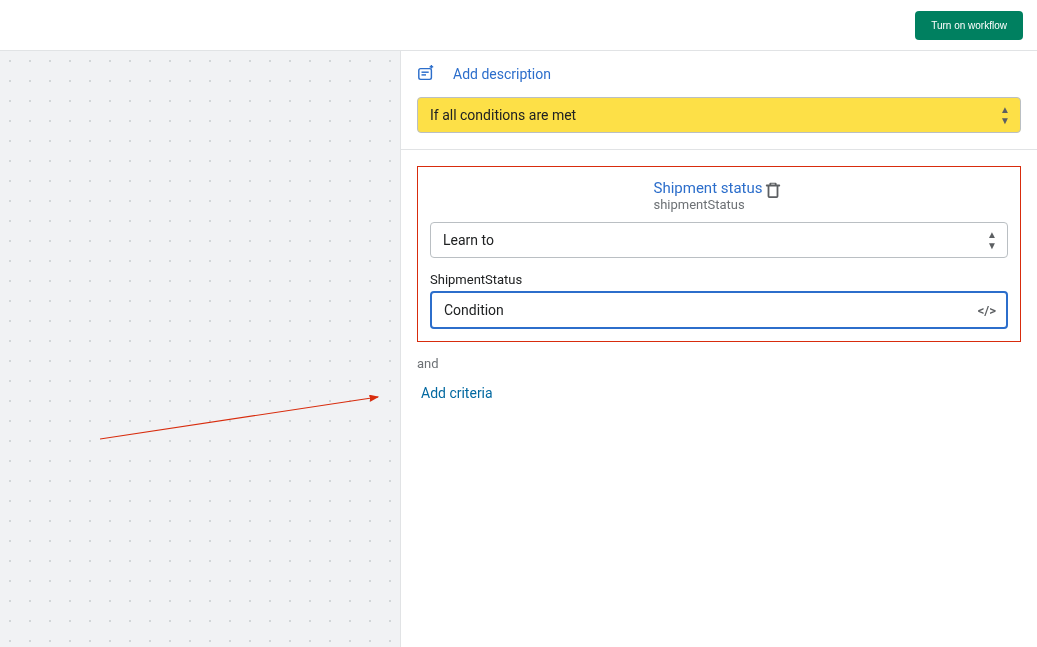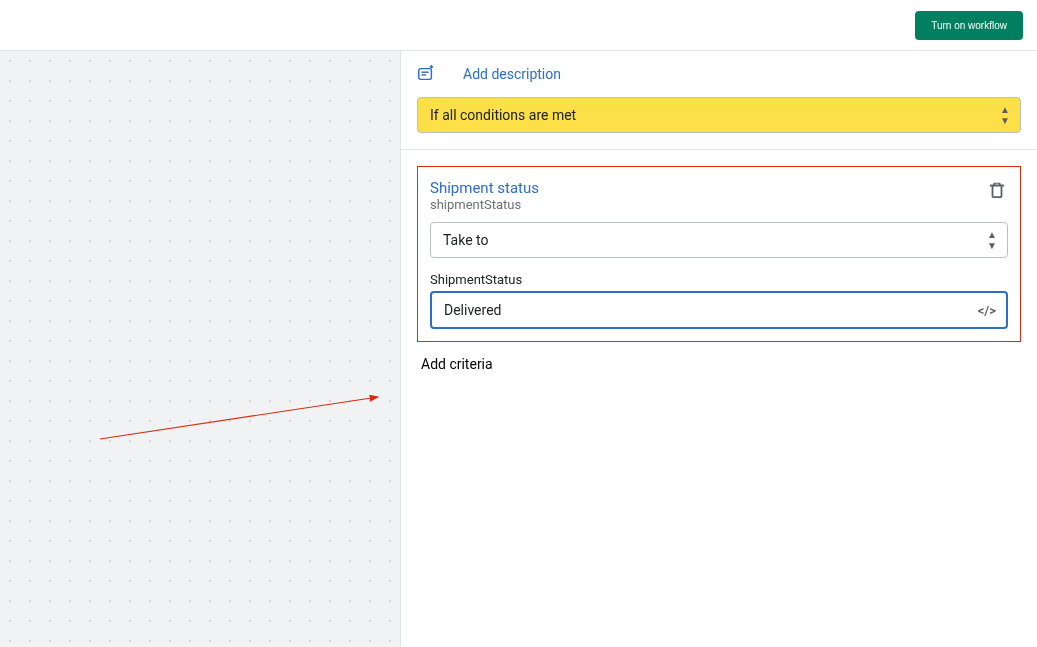--- a/index.html
+++ b/index.html
@@ -94,21 +94,21 @@
       width: 24px;
       height: 24px;
       display: flex;
       align-items: center;
       justify-content: center;
     }
     .add-desc-row {
       padding: 14px 16px;
       display: flex;
       align-items: center;
-      gap: 28px;
+      gap: 18px;
     }
     .add-desc-link {
       color: #2c6ecb;
       font-size: 14px;
       cursor: pointer;
     }
     .desc-icon {
       width: 18px;
       height: 18px;
       position: relative;
@@ -150,21 +150,21 @@
       margin-bottom: 10px;
     }
     .highlight-box {
       border: 1px solid #d82c0d;
       padding: 12px;
       position: relative;
       margin-bottom: 14px;
     }
     .criteria-header {
       display: flex;
-      justify-content: space-between;
+      justify-content: center;
       align-items: flex-start;
       margin-bottom: 10px;
     }
     .criteria-title {
       color: #2c6ecb;
       font-size: 15px;
       font-weight: 400;
     }
     .criteria-sub {
       color: #6d7175;
@@ -212,21 +212,21 @@
       color: #5c5f62;
       font-size: 13px;
       font-weight: 600;
     }
     .and-label {
       font-size: 13px;
       color: #6d7175;
       margin-bottom: 14px;
     }
     .add-criteria {
-      color: #000000;
+      color: #0369a1;
       font-size: 14px;
       cursor: pointer;
       padding: 2px 4px;
     }
     .arrow-annotation {
       position: absolute;
       top: 395px;
       left: 100px;
       pointer-events: none;
     }
@@ -292,29 +292,30 @@
           <div class="criteria-sub">shipmentStatus</div>
         </div>
         <button class="trash-btn">
           <svg width="18" height="18" viewBox="0 0 20 20">
             <path d="M6 4V3a1 1 0 011-1h6a1 1 0 011 1v1h3a1 1 0 010 2h-1v11a2 2 0 01-2 2H6a2 2 0 01-2-2V6H3a1 1 0 010-2h3zm2 0h4V3H8v1zM6 6v11h8V6H6z" fill="#5c5f62"></path>
           </svg>
         </button>
       </div>
 
       <div class="operator-select">
-        <span>Take to</span>
+        <span>Learn to</span>
         <span class="select-caret">
           <span>▲</span>
             <span>▼</span>
         </span>
       </div>
 
       <div class="field-label">ShipmentStatus</div>
       <div class="value-input">
-        <span>Delivered</span>
+        <span>Condition</span>
         <span class="code-icon">&lt;/&gt;</span>
       </div>
     </div>
 
+    <div class="and-label">and</div>
     <span class="add-criteria">Add criteria</span>
   </div>
 </div>
 
 </body></html>

